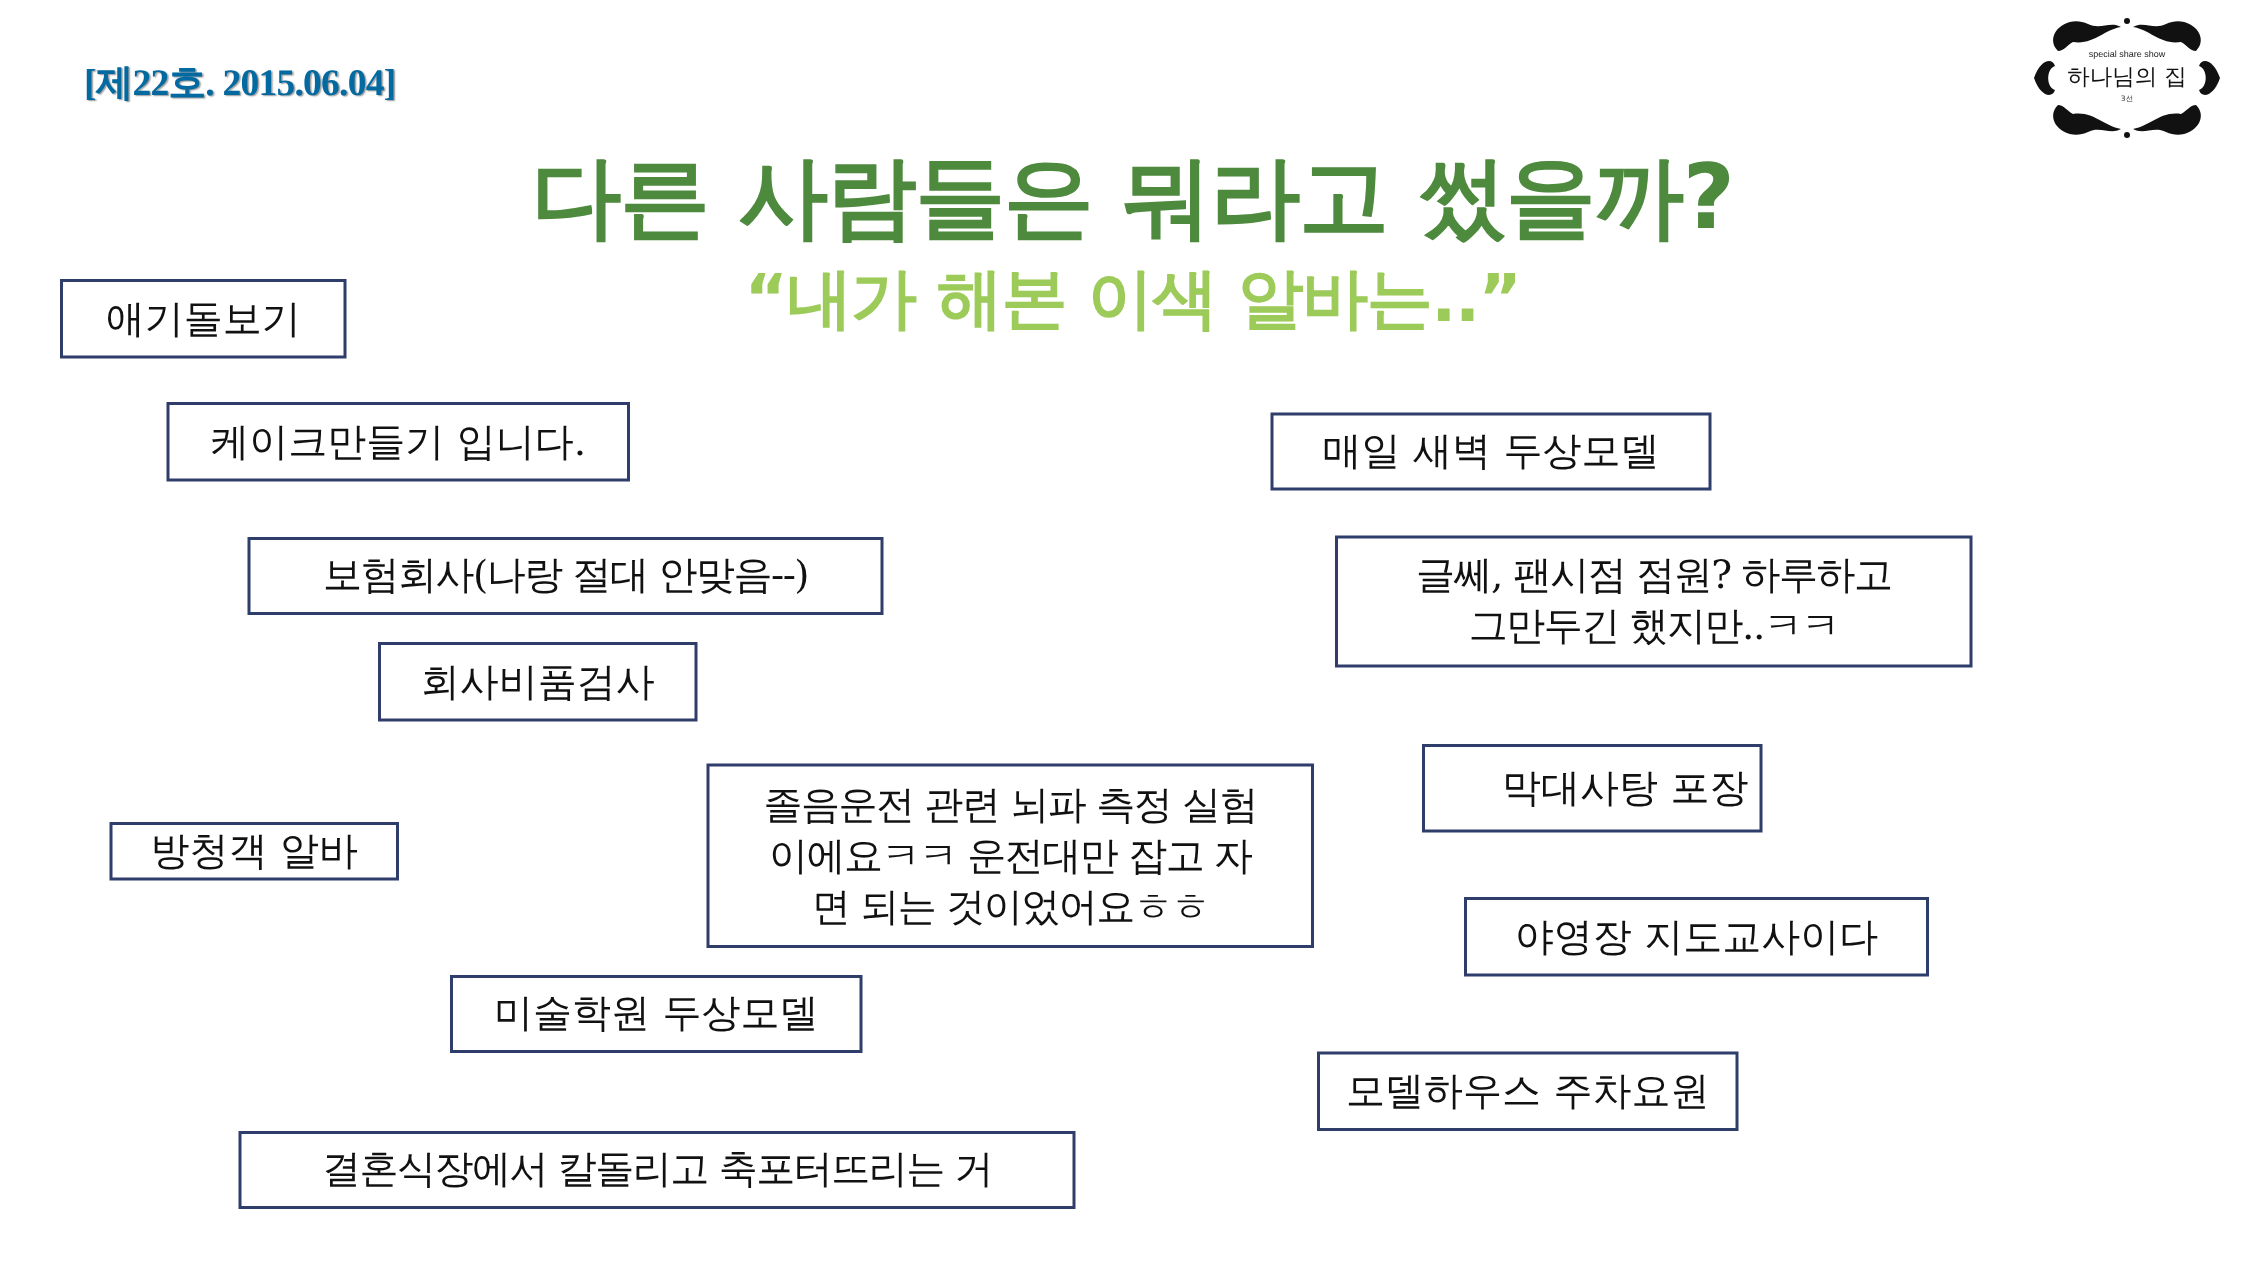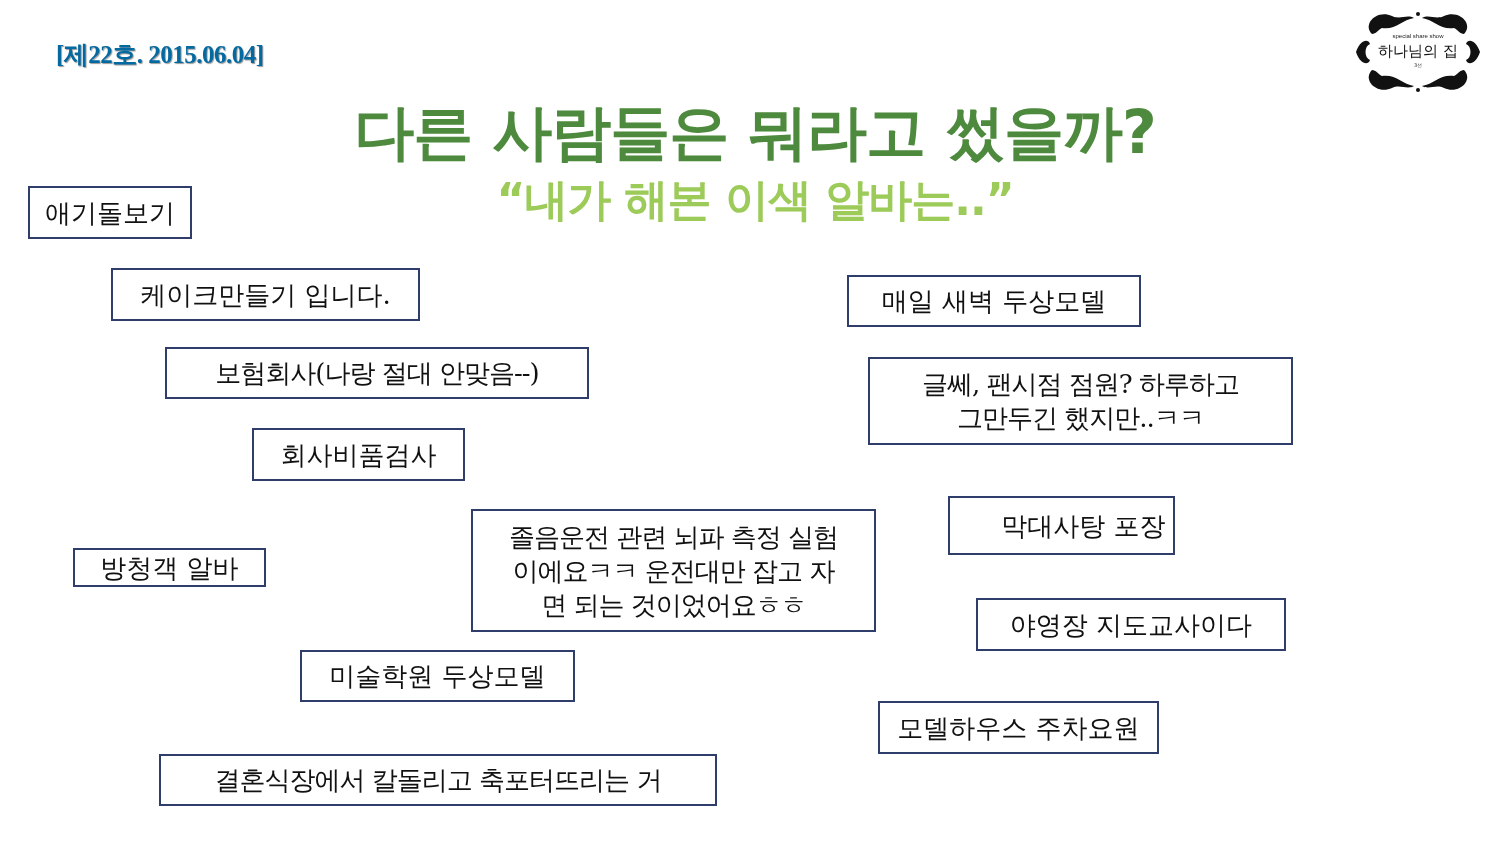--- a/index.html
+++ b/index.html
@@ -31,28 +31,28 @@
     </g>
     <text x="66" y="34" text-anchor="middle" font-size="6" font-family="Liberation Sans, sans-serif" fill="#222">special share show</text>
     <text x="66" y="52" text-anchor="middle" font-size="15" font-family="DejaVu Sans, sans-serif" fill="#111">하나님의 집</text>
     <text x="66" y="63" text-anchor="middle" font-size="5" font-family="DejaVu Sans, sans-serif" fill="#333">3선</text>
   </svg>
 </div>
 
 <div class="title">다른 사람들은 뭐라고 썼을까?</div>
 <div class="subtitle">“내가 해본 이색 알바는..”</div>
 
-<div class="box" style="left:28px; top:186px; width:164px; height:53px;">애기돌보기</div>
+<div class="box" style="left:40px; top:186px; width:191px; height:53px;">애기돌보기</div>
 <div class="box" style="left:111px; top:268px; width:309px; height:53px;">케이크만들기 입니다.</div>
-<div class="box narrow" style="left:165px; top:347px; width:424px; height:52px;">보험회사(나랑 절대 안맞음--)</div>
+<div class="box narrow" style="left:165px; top:358px; width:424px; height:52px;">보험회사(나랑 절대 안맞음--)</div>
 <div class="box" style="left:252px; top:428px; width:213px; height:53px;">회사비품검사</div>
 <div class="box narrow" style="left:471px; top:475px; width:405px; height:123px;margin-top:34px;">졸음운전 관련 뇌파 측정 실험
 이에요ㅋㅋ 운전대만 잡고 자
 면 되는 것이었어요ㅎㅎ</div>
 <div class="box" style="left:73px; top:548px; width:193px; height:39px;">방청객 알바</div>
 <div class="box" style="left:300px; top:650px; width:275px; height:52px;">미술학원 두상모델</div>
 <div class="box narrow" style="left:159px; top:754px; width:558px; height:52px;">결혼식장에서 칼돌리고 축포터뜨리는 거</div>
 <div class="box" style="left:847px; top:275px; width:294px; height:52px;">매일 새벽 두상모델</div>
-<div class="box narrow" style="left:868px; top:357px; width:425px; height:88px;">글쎄, 팬시점 점원? 하루하고
+<div class="box narrow" style="left:890px; top:357px; width:425px; height:88px;">글쎄, 팬시점 점원? 하루하고
 그만두긴 했지만..ㅋㅋ</div>
 <div class="box" style="left:948px; top:496px; width:227px; height:59px;padding-left:44px;">막대사탕 포장</div>
 <div class="box" style="left:976px; top:598px; width:310px; height:53px;">야영장 지도교사이다</div>
 <div class="box" style="left:878px; top:701px; width:281px; height:53px;">모델하우스 주차요원</div>
 
 </body></html>

